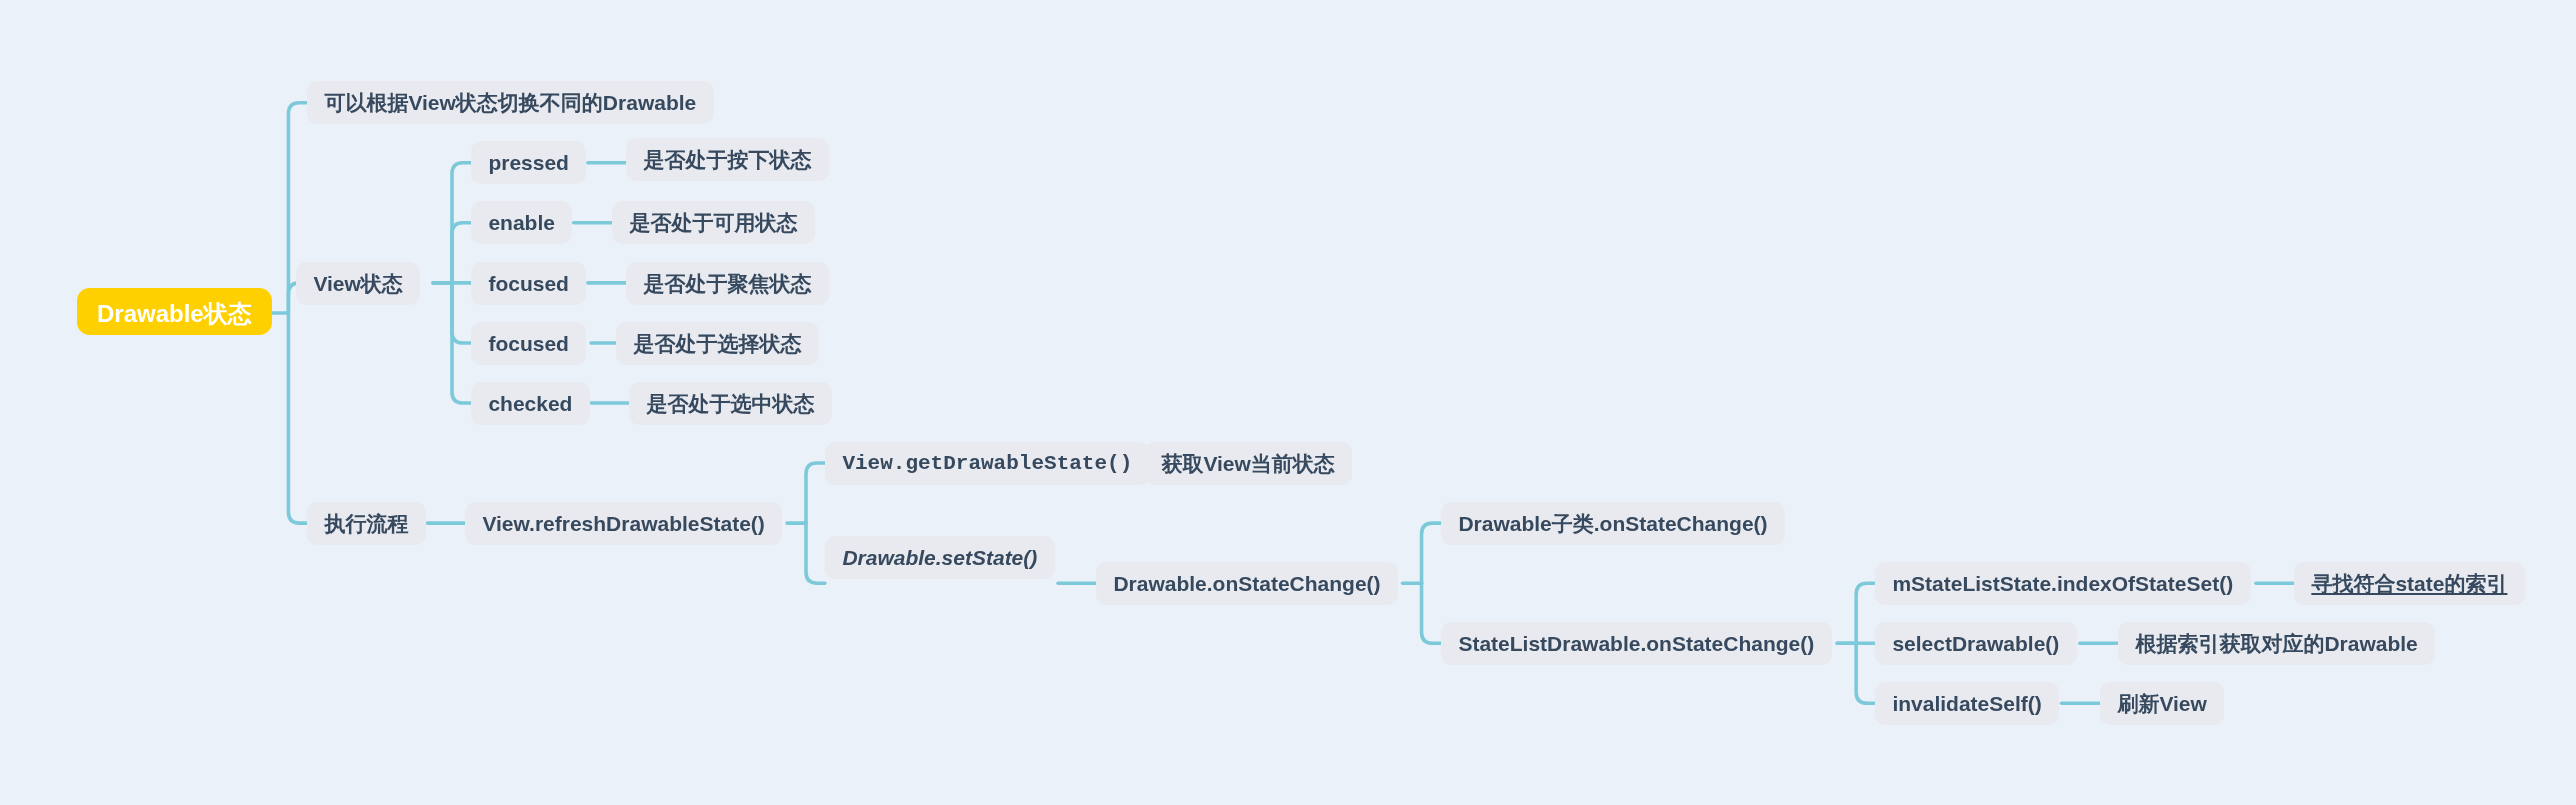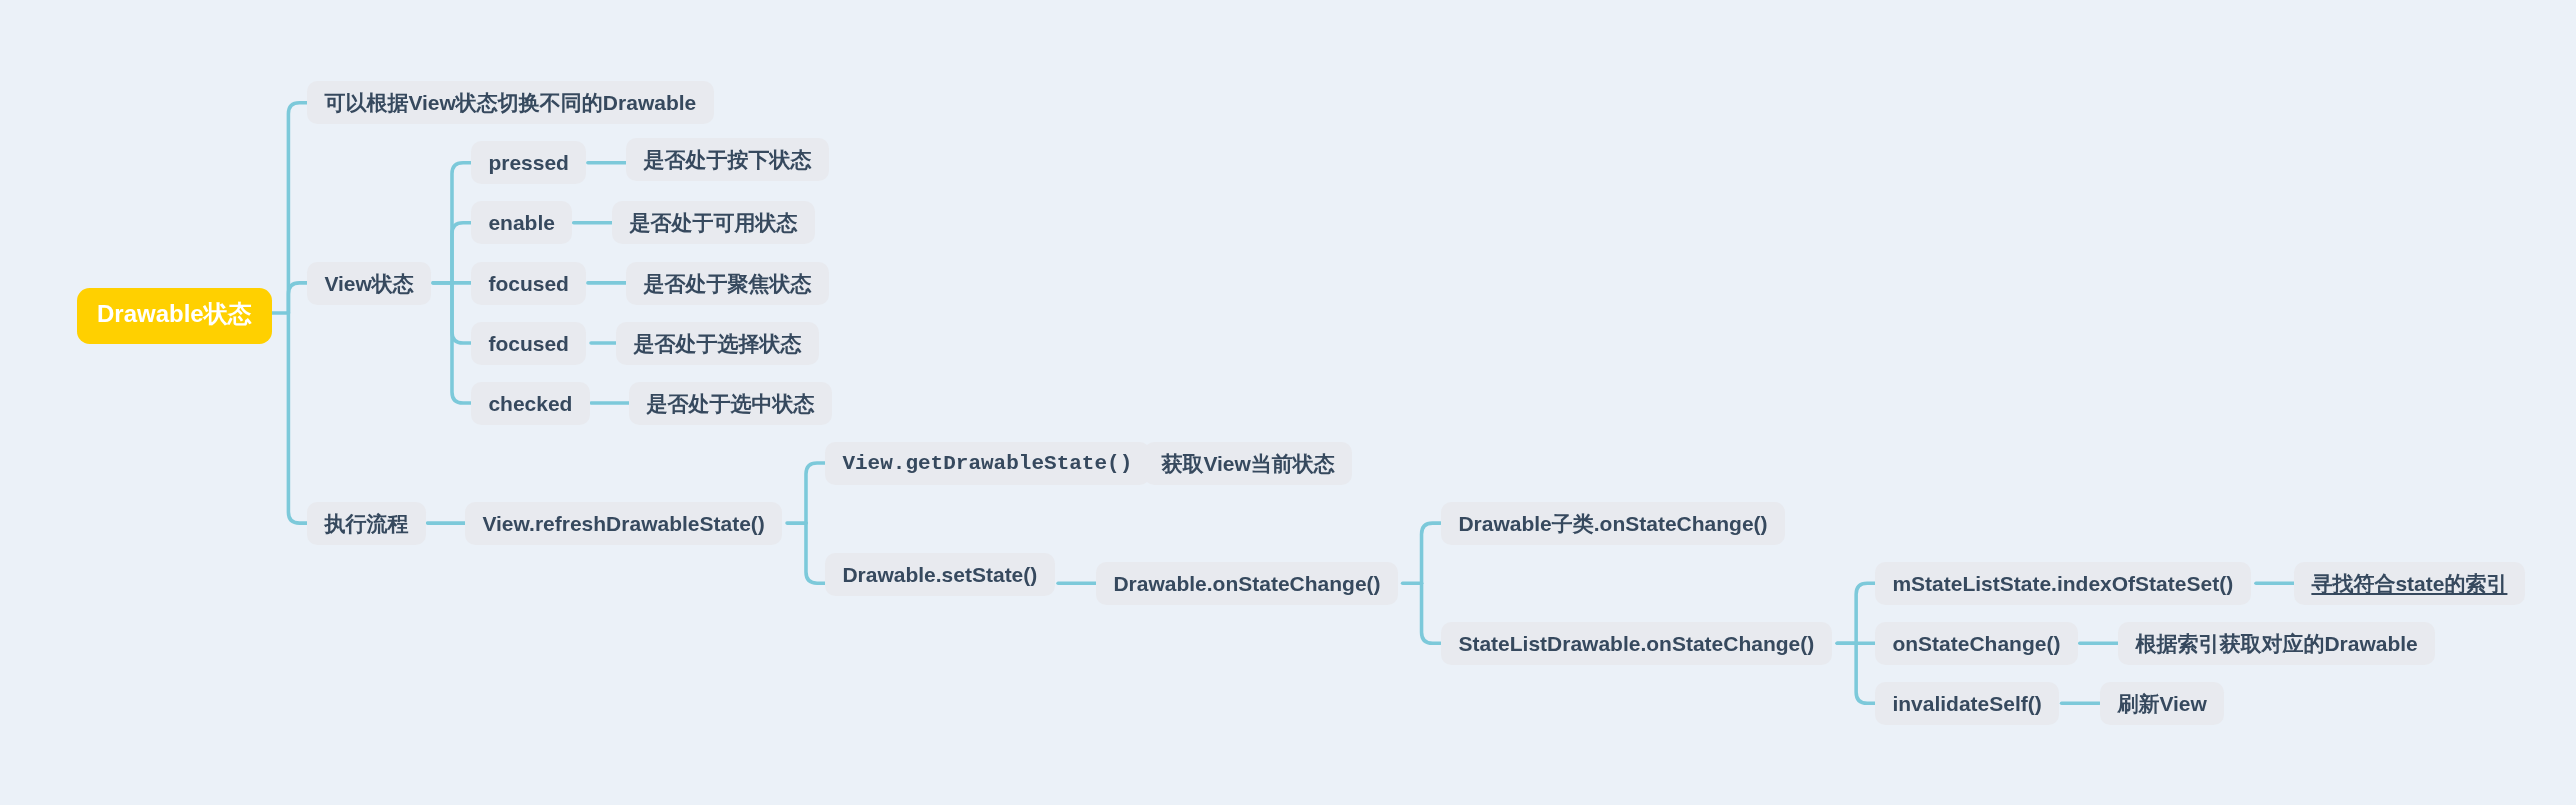--- a/index.html
+++ b/index.html
@@ -27,21 +27,21 @@
     height:43px;line-height:43px;
     padding:0 17.4px;
     background:var(--node-bg);
     color:var(--node-text);
     font-size:21px;font-weight:600;
     border-radius:10.3px;
     white-space:nowrap;
     cursor:default;
   }
   .node.root{
-    height:56px;line-height:51px;
+    height:47px;line-height:51px;
     padding:0 20px;
     background:var(--root-bg);
     color:var(--root-text);
     font-size:24px;font-weight:700;
     border-radius:12.6px;
   }
 </style>
 </head>
 <body>
 
@@ -75,40 +75,40 @@
       <path d="M 2349 814 V 752 Q 2349 738 2363 738 H 2373"></path>
       <path d="M 2325 814 H 2373"></path>
       <path d="M 2349 814 V 876 Q 2349 890 2363 890 H 2373"></path>
       <path d="M 2855 738 H 2903"></path>
       <path d="M 2632 814 H 2680"></path>
       <path d="M 2609 890 H 2657"></path>
     </svg>
   <div id="nodes">
       <div class="node root" style="left: 77px; top: 288px;">Drawable状态</div>
       <div class="node" style="left: 307px; top: 81px;">可以根据View状态切换不同的Drawable</div>
-      <div class="node" style="left: 307px; top: 262px;">View状态</div>
+      <div class="node" style="left: 296px; top: 262px;">View状态</div>
       <div class="node" style="left: 471px; top: 141px;">pressed</div>
       <div class="node" style="left: 626px; top: 138px; text-align: center;">是否处于按下状态</div>
       <div class="node" style="left: 471px; top: 201px;">enable</div>
       <div class="node" style="left: 612px; top: 201px;">是否处于可用状态</div>
       <div class="node" style="left: 471px; top: 262px;">focused</div>
       <div class="node" style="left: 626px; top: 262px;">是否处于聚焦状态</div>
       <div class="node" style="left: 471px; top: 322px;">focused</div>
       <div class="node" style="left: 616px; top: 322px;">是否处于选择状态</div>
       <div class="node" style="left: 471px; top: 382px;">checked</div>
       <div class="node" style="left: 629px; top: 382px;">是否处于选中状态</div>
       <div class="node" style="left: 307px; top: 502px;">执行流程</div>
       <div class="node" style="left: 465px; top: 502px;">View.refreshDrawableState()</div>
       <div class="node" style="left: 825px; top: 442px; font-family: Liberation Mono, monospace;">View.getDrawableState()</div>
       <div class="node" style="left: 1144px; top: 442px;">获取View当前状态</div>
-      <div class="node" style="left: 825px; top: 553px;">Drawable.setState()</div>
+      <div class="node" style="left: 825px; top: 536px; font-style: italic;">Drawable.setState()</div>
       <div class="node" style="left: 1096px; top: 562px; text-align: right;">Drawable.onStateChange()</div>
       <div class="node" style="left: 1441px; top: 502px;">Drawable子类.onStateChange()</div>
       <div class="node" style="left: 1441px; top: 622px;">StateListDrawable.onStateChange()</div>
       <div class="node" style="left: 1875px; top: 562px;">mStateListState.indexOfStateSet()</div>
       <div class="node" style="left: 2294px; top: 562px; text-decoration: underline;">寻找符合state的索引</div>
-      <div class="node" style="left: 1875px; top: 622px;">onStateChange()</div>
+      <div class="node" style="left: 1875px; top: 622px;">selectDrawable()</div>
       <div class="node" style="left: 2118px; top: 622px;">根据索引获取对应的Drawable</div>
       <div class="node" style="left: 1875px; top: 682px;">invalidateSelf()</div>
       <div class="node" style="left: 2100px; top: 682px;">刷新View</div>
     </div>
 </div>
 
 
 </body></html>

